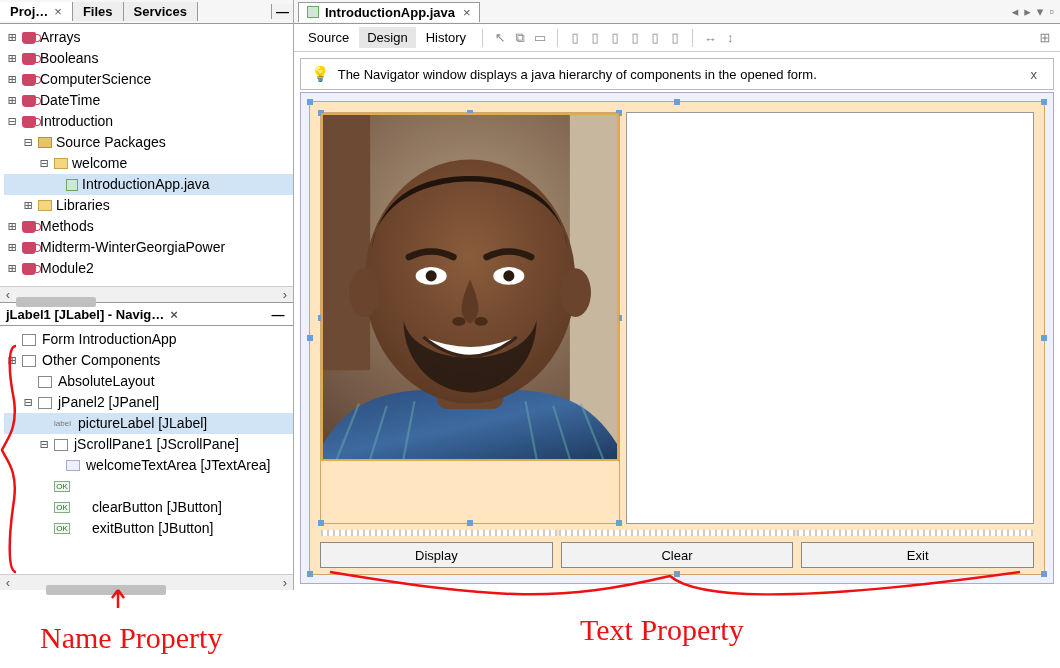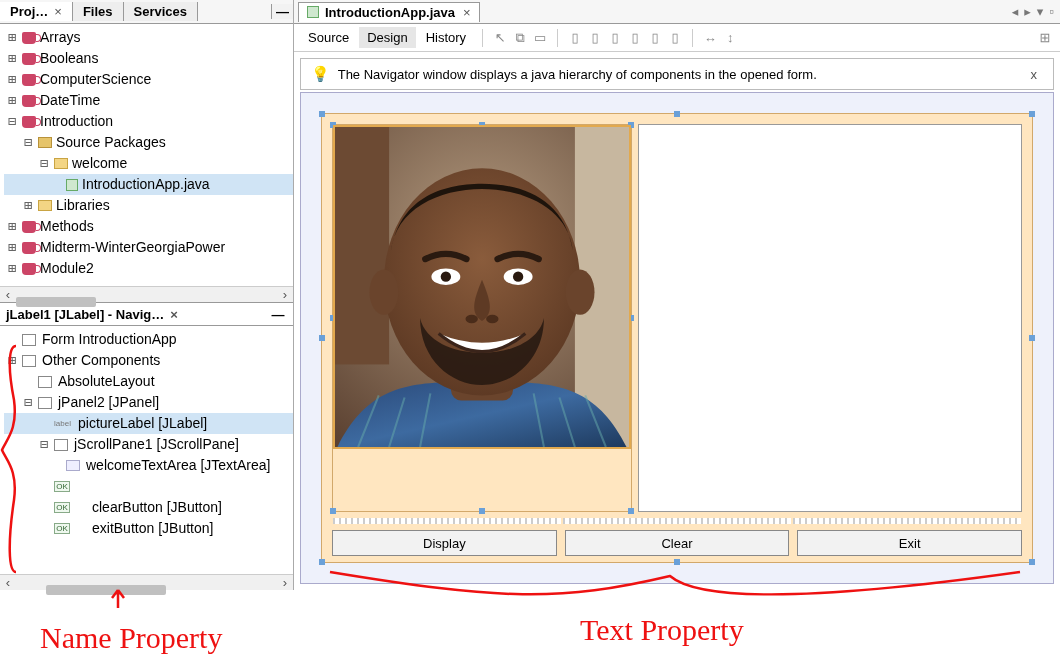--- a/index.html
+++ b/index.html
@@ -49,21 +49,21 @@
   .subtoolbar .stab.active { background:#e6e6e6; }
   .vsep { width:1px; height:18px; background:#ccc; margin:0 6px; }
   .tbicon { width:18px; height:18px; display:inline-flex; align-items:center; justify-content:center; color:#888; font-size:13px; border:1px solid transparent; }
   .far-right { margin-left:auto; }
 
   .hintbar { display:flex; align-items:center; padding:6px 10px; border:1px solid #bbb; margin:6px 6px 2px 6px; background:#fff; }
   .hintbar .bulb { color:#e6b800; margin-right:8px; font-size:15px; }
   .hintbar .hx { margin-left:auto; color:#555; padding:0 6px; cursor:default; }
 
   
-  .designer-wrap { flex:1; margin:0 6px 6px 6px; border:1px solid #aac; padding:20px; background:#eef1fb; display:flex; flex-direction:column; }
+  .designer-wrap { flex:1; margin:0 6px 6px 6px; border:1px solid #aac; padding:8px; background:#eef1fb; display:flex; flex-direction:column; }
   .form-outer { flex:1; background:#ffe6c0; border:1px solid #d2a86a; padding:10px 10px 6px 10px; display:flex; flex-direction:column; position:relative; }
   .handle { position:absolute; width:6px; height:6px; background:#6aa0d8; }
   .handle.tl { top:-3px; left:-3px; } .handle.tr { top:-3px; right:-3px; }
   .handle.bl { bottom:-3px; left:-3px; } .handle.br { bottom:-3px; right:-3px; }
   .handle.tm { top:-3px; left:50%; margin-left:-3px; }
   .handle.bm { bottom:-3px; left:50%; margin-left:-3px; }
   .handle.lm { left:-3px; top:50%; margin-top:-3px; }
   .handle.rm { right:-3px; top:50%; margin-top:-3px; }
 
   .main-row { display:flex; gap:6px; flex:1; }

